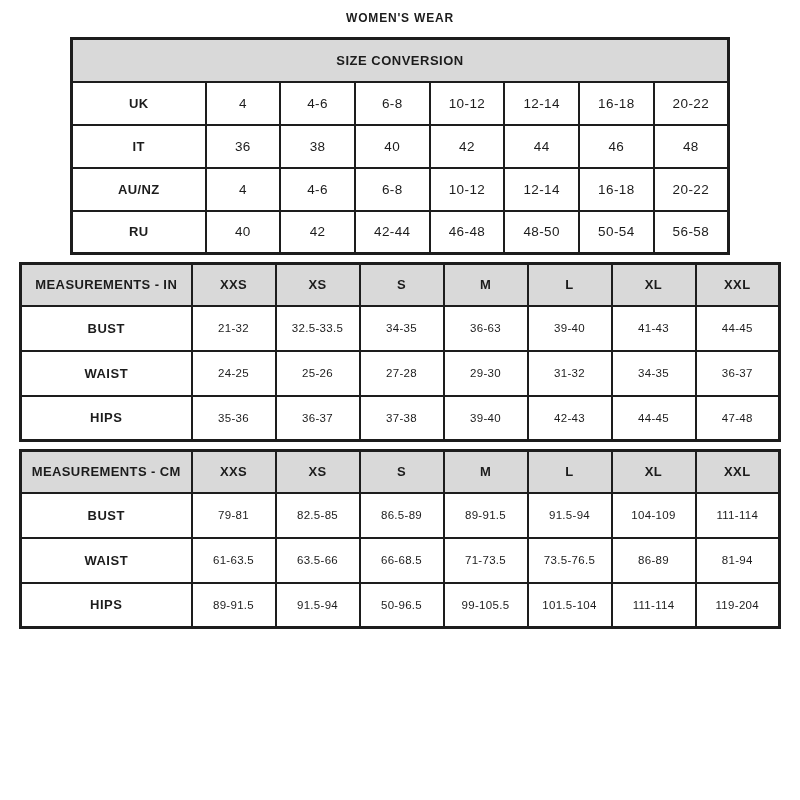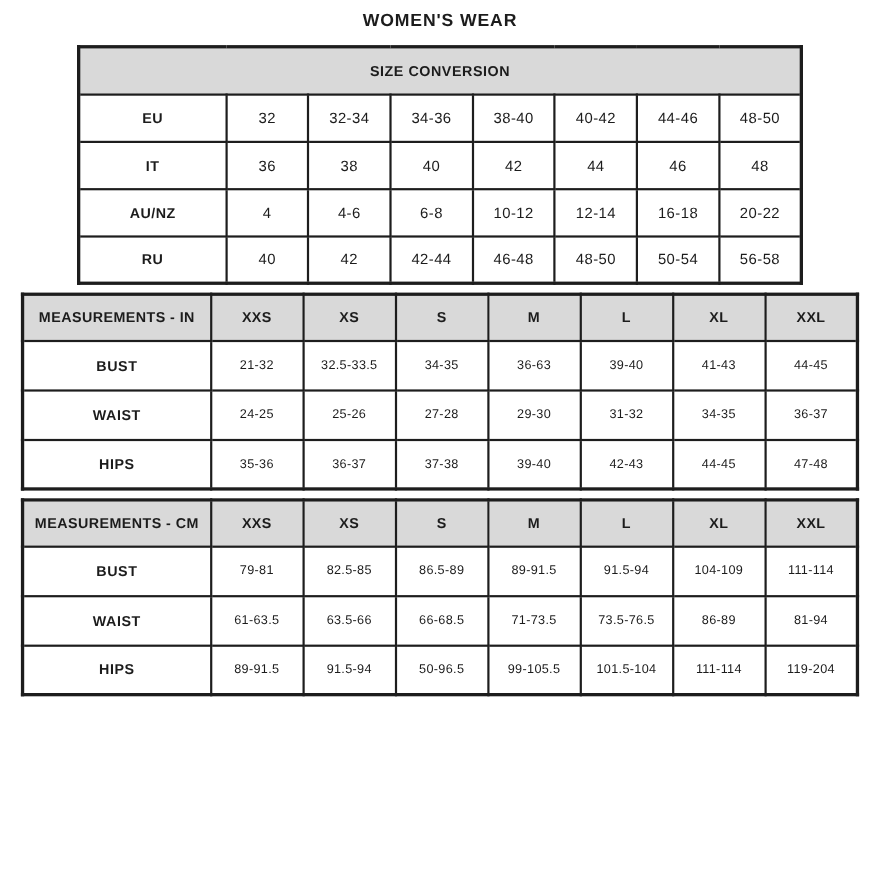--- a/index.html
+++ b/index.html
@@ -15,21 +15,21 @@
     background: var(--bg);
     width: 800px;
     height: 800px;
     overflow: hidden;
     font-family: "Liberation Sans", sans-serif;
     color: var(--text);
   }
   .page-title {
     margin: 11px 0 0 0;
     text-align: center;
-    font-size: 16px;
+    font-size: 12px;
     font-weight: 700;
     letter-spacing: 0.8px;
     color: var(--text);
   }
   table {
     border-collapse: collapse;
     table-layout: fixed;
     margin: 0 auto;
     border: 3px solid var(--border);
   }
@@ -107,28 +107,28 @@
       <col>
       <col>
   </colgroup>
   <thead>
     <tr>
       <th colspan="8" class="caption-cell">SIZE CONVERSION</th>
     </tr>
   </thead>
   <tbody>
       <tr>
-        <th>EU</th>
-        <td>32</td>
-        <td>32-34</td>
-        <td>34-36</td>
-        <td>38-40</td>
-        <td>40-42</td>
-        <td>44-46</td>
-        <td>48-50</td>
+        <th>UK</th>
+        <td>4</td>
+        <td>4-6</td>
+        <td>6-8</td>
+        <td>10-12</td>
+        <td>12-14</td>
+        <td>16-18</td>
+        <td>20-22</td>
       </tr>
       <tr>
         <th>IT</th>
         <td>36</td>
         <td>38</td>
         <td>40</td>
         <td>42</td>
         <td>44</td>
         <td>46</td>
         <td>48</td>

